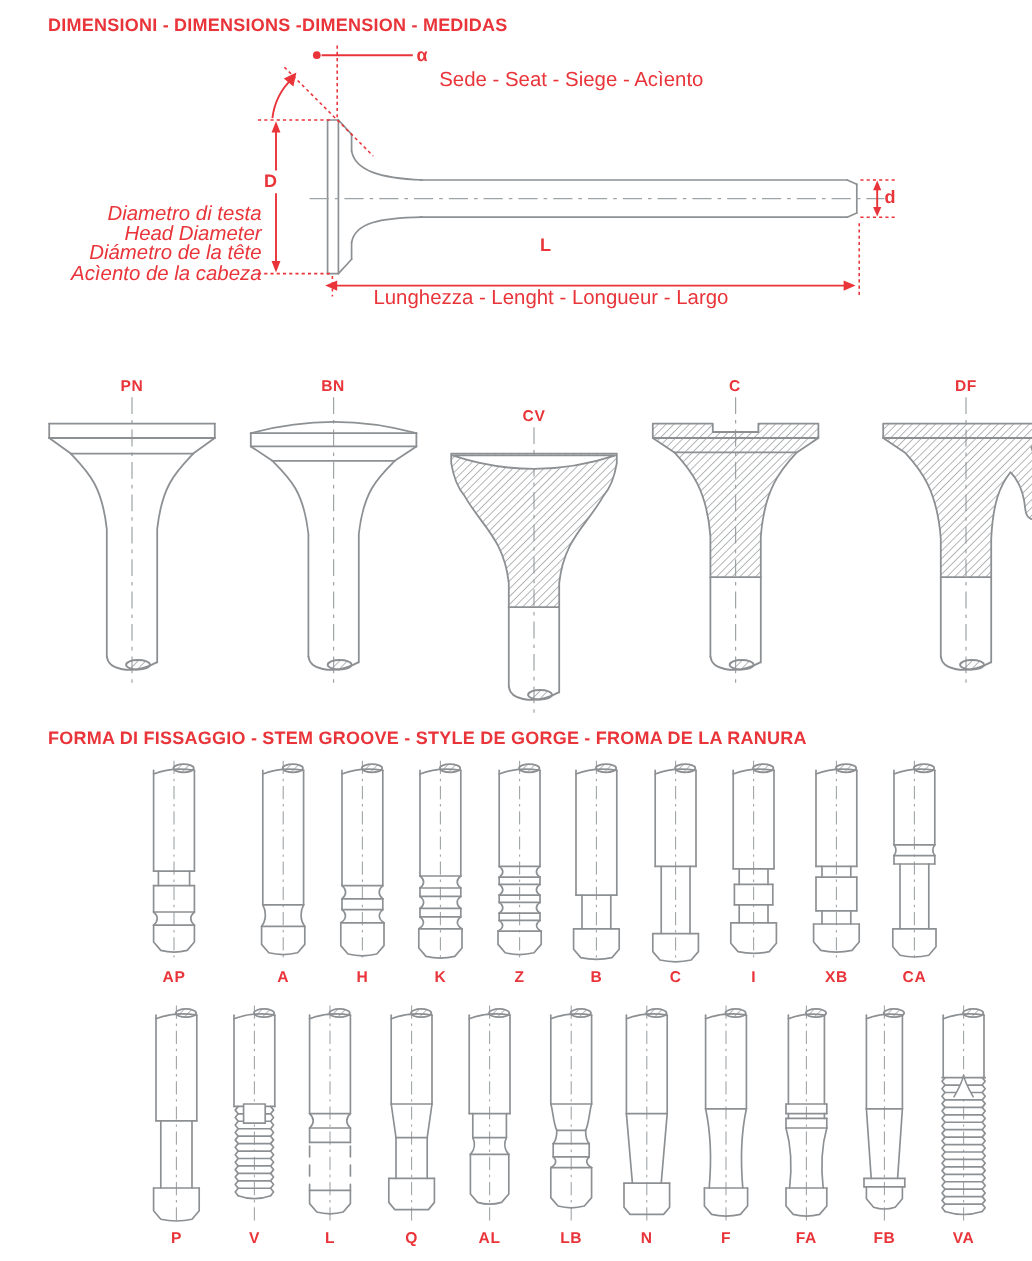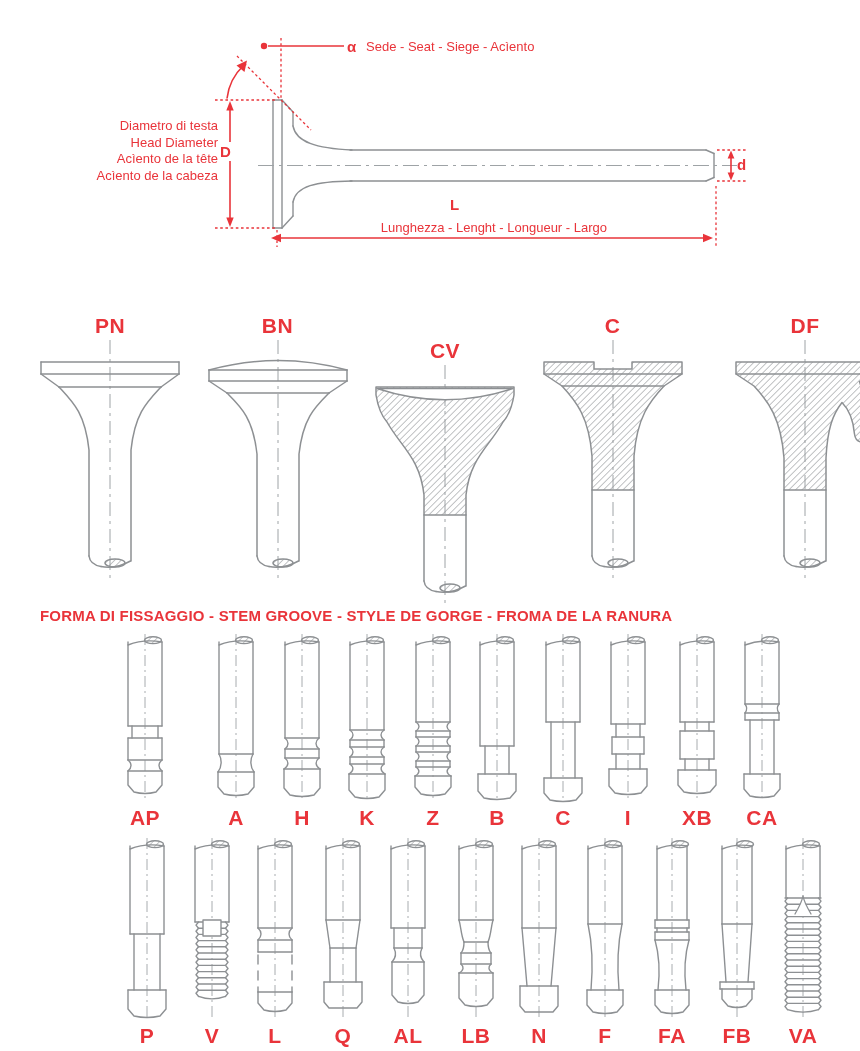--- a/index.html
+++ b/index.html
@@ -1,34 +1,35 @@
 <!DOCTYPE html>
 <html><head>
 <meta charset="utf-8">
 <style>
   html,body{margin:0;padding:0;background:#fff;}
   #canvas{position:relative;width:860px;height:1051px;background:#fff;overflow:hidden;
           font-family:"Liberation Sans",sans-serif;}
   .sec-title{position:absolute;color:#E9343A;font-weight:700;font-size:15px;letter-spacing:.2px;white-space:nowrap;}
-  .ann{position:absolute;color:#E9343A;font-size:13px;line-height:16.5px;white-space:nowrap;}
+  .ann{position:absolute;color:#E9343A;font-size:17px;line-height:16.5px;white-space:nowrap;margin-top:20px;}
   .ann.right{text-align:right;}
   .sym{position:absolute;color:#E9343A;font-weight:700;font-size:15px;white-space:nowrap;}
-  .code{color:#E9343A;font-weight:700;font-size:21px;letter-spacing:.5px;text-align:center;}
+  .code{color:#E9343A;font-weight:700;font-size:13px;letter-spacing:.5px;text-align:center;}
   .head-cell{position:absolute;width:150px;text-align:center;}
   .head-cell svg{display:block;margin:2px auto 0;}
   .stem-cell{position:absolute;width:64px;text-align:center;}
   .stem-cell svg{display:block;margin:0 auto;}
   .stem-cell .code{margin-top:4px;}
   svg{overflow:visible;}
 </style>
 </head>
 <body>
 
 <div id="canvas">
 
+  <div class="sec-title" style="left:40px;top:13px;">DIMENSIONI - DIMENSIONS -DIMENSION - MEDIDAS</div>
 
   <svg width="860" height="262" viewBox="0 0 860 262" style="position:absolute;left:0;top:0;">
 
     <g stroke="#8D9093" stroke-width="1.4" fill="none" stroke-linecap="round">
       <line x1="273" y1="100" x2="273" y2="228"></line>
       <line x1="282" y1="100" x2="282" y2="228"></line>
       <line x1="273" y1="100" x2="282" y2="100"></line>
       <line x1="273" y1="228" x2="282" y2="228"></line>
       <line x1="282" y1="100" x2="293" y2="112"></line>
       <line x1="282" y1="228" x2="293" y2="216"></line>
@@ -72,24 +73,24 @@
       <path d="M713,238 L703,233.8 L703,242.2 Z"></path>
       <path d="M731,150.5 L727.6,158.5 L734.4,158.5 Z"></path>
       <path d="M731,180.5 L727.6,172.5 L734.4,172.5 Z"></path>
     </g>
   </svg>
 
   <div class="sym" style="left:347px;top:38px;">α</div>
   <div class="ann" style="left:366px;top:39px;">Sede - Seat - Siege - Acìento</div>
 
 
-  <div class="ann right" style="right:642px;top:118px;">
+  <div class="ann right" style="right:642px;top:150px;font-style:italic;">
     <div>Diametro di testa</div>
     <div>Head Diameter</div>
-    <div>Acìento de la tête</div>
+    <div>Diámetro de la tête</div>
     <div>Acìento de la cabeza</div>
   </div>
 
   <div class="sym" style="left:220px;top:143px;">D</div>
   <div class="sym" style="left:737px;top:156px;">d</div>
   <div class="sym" style="left:450px;top:196px;">L</div>
   <div class="ann" style="left:307px;top:220px;width:300px;text-align:right;">Lunghezza - Lenght - Longueur - Largo</div>
 
   <div id="head-row">
       <div class="head-cell" style="left: 35px; top: 314px;">

